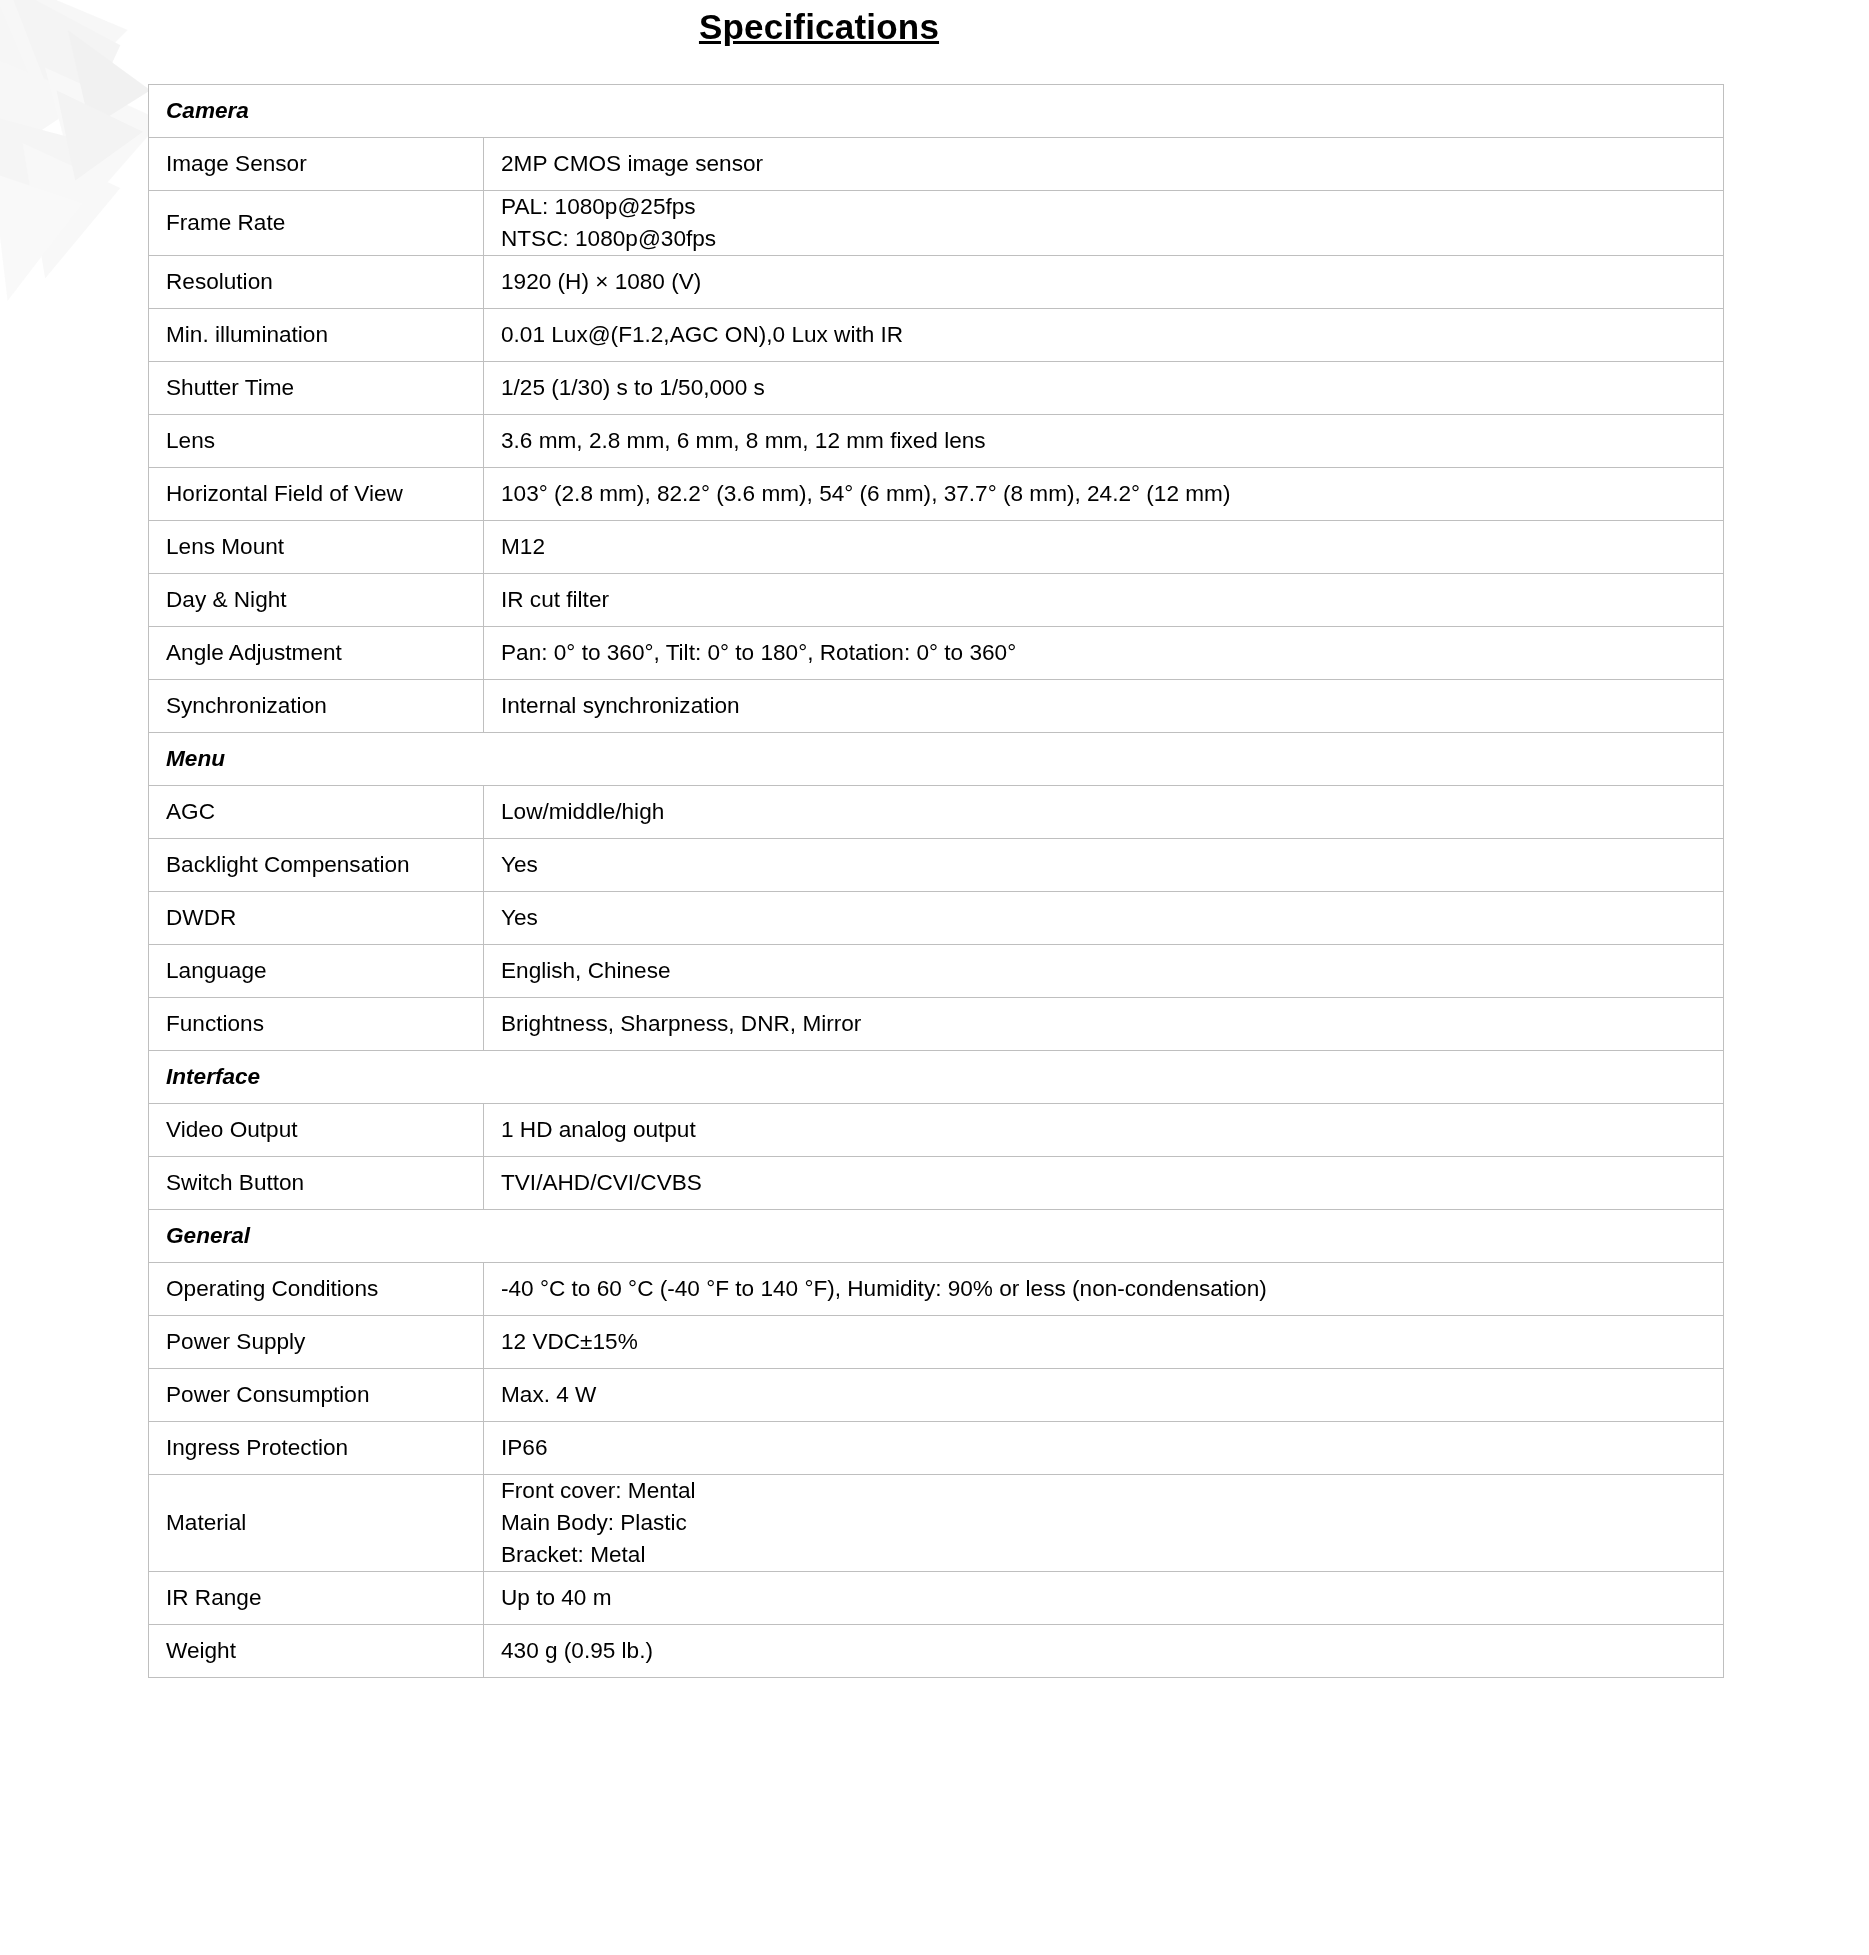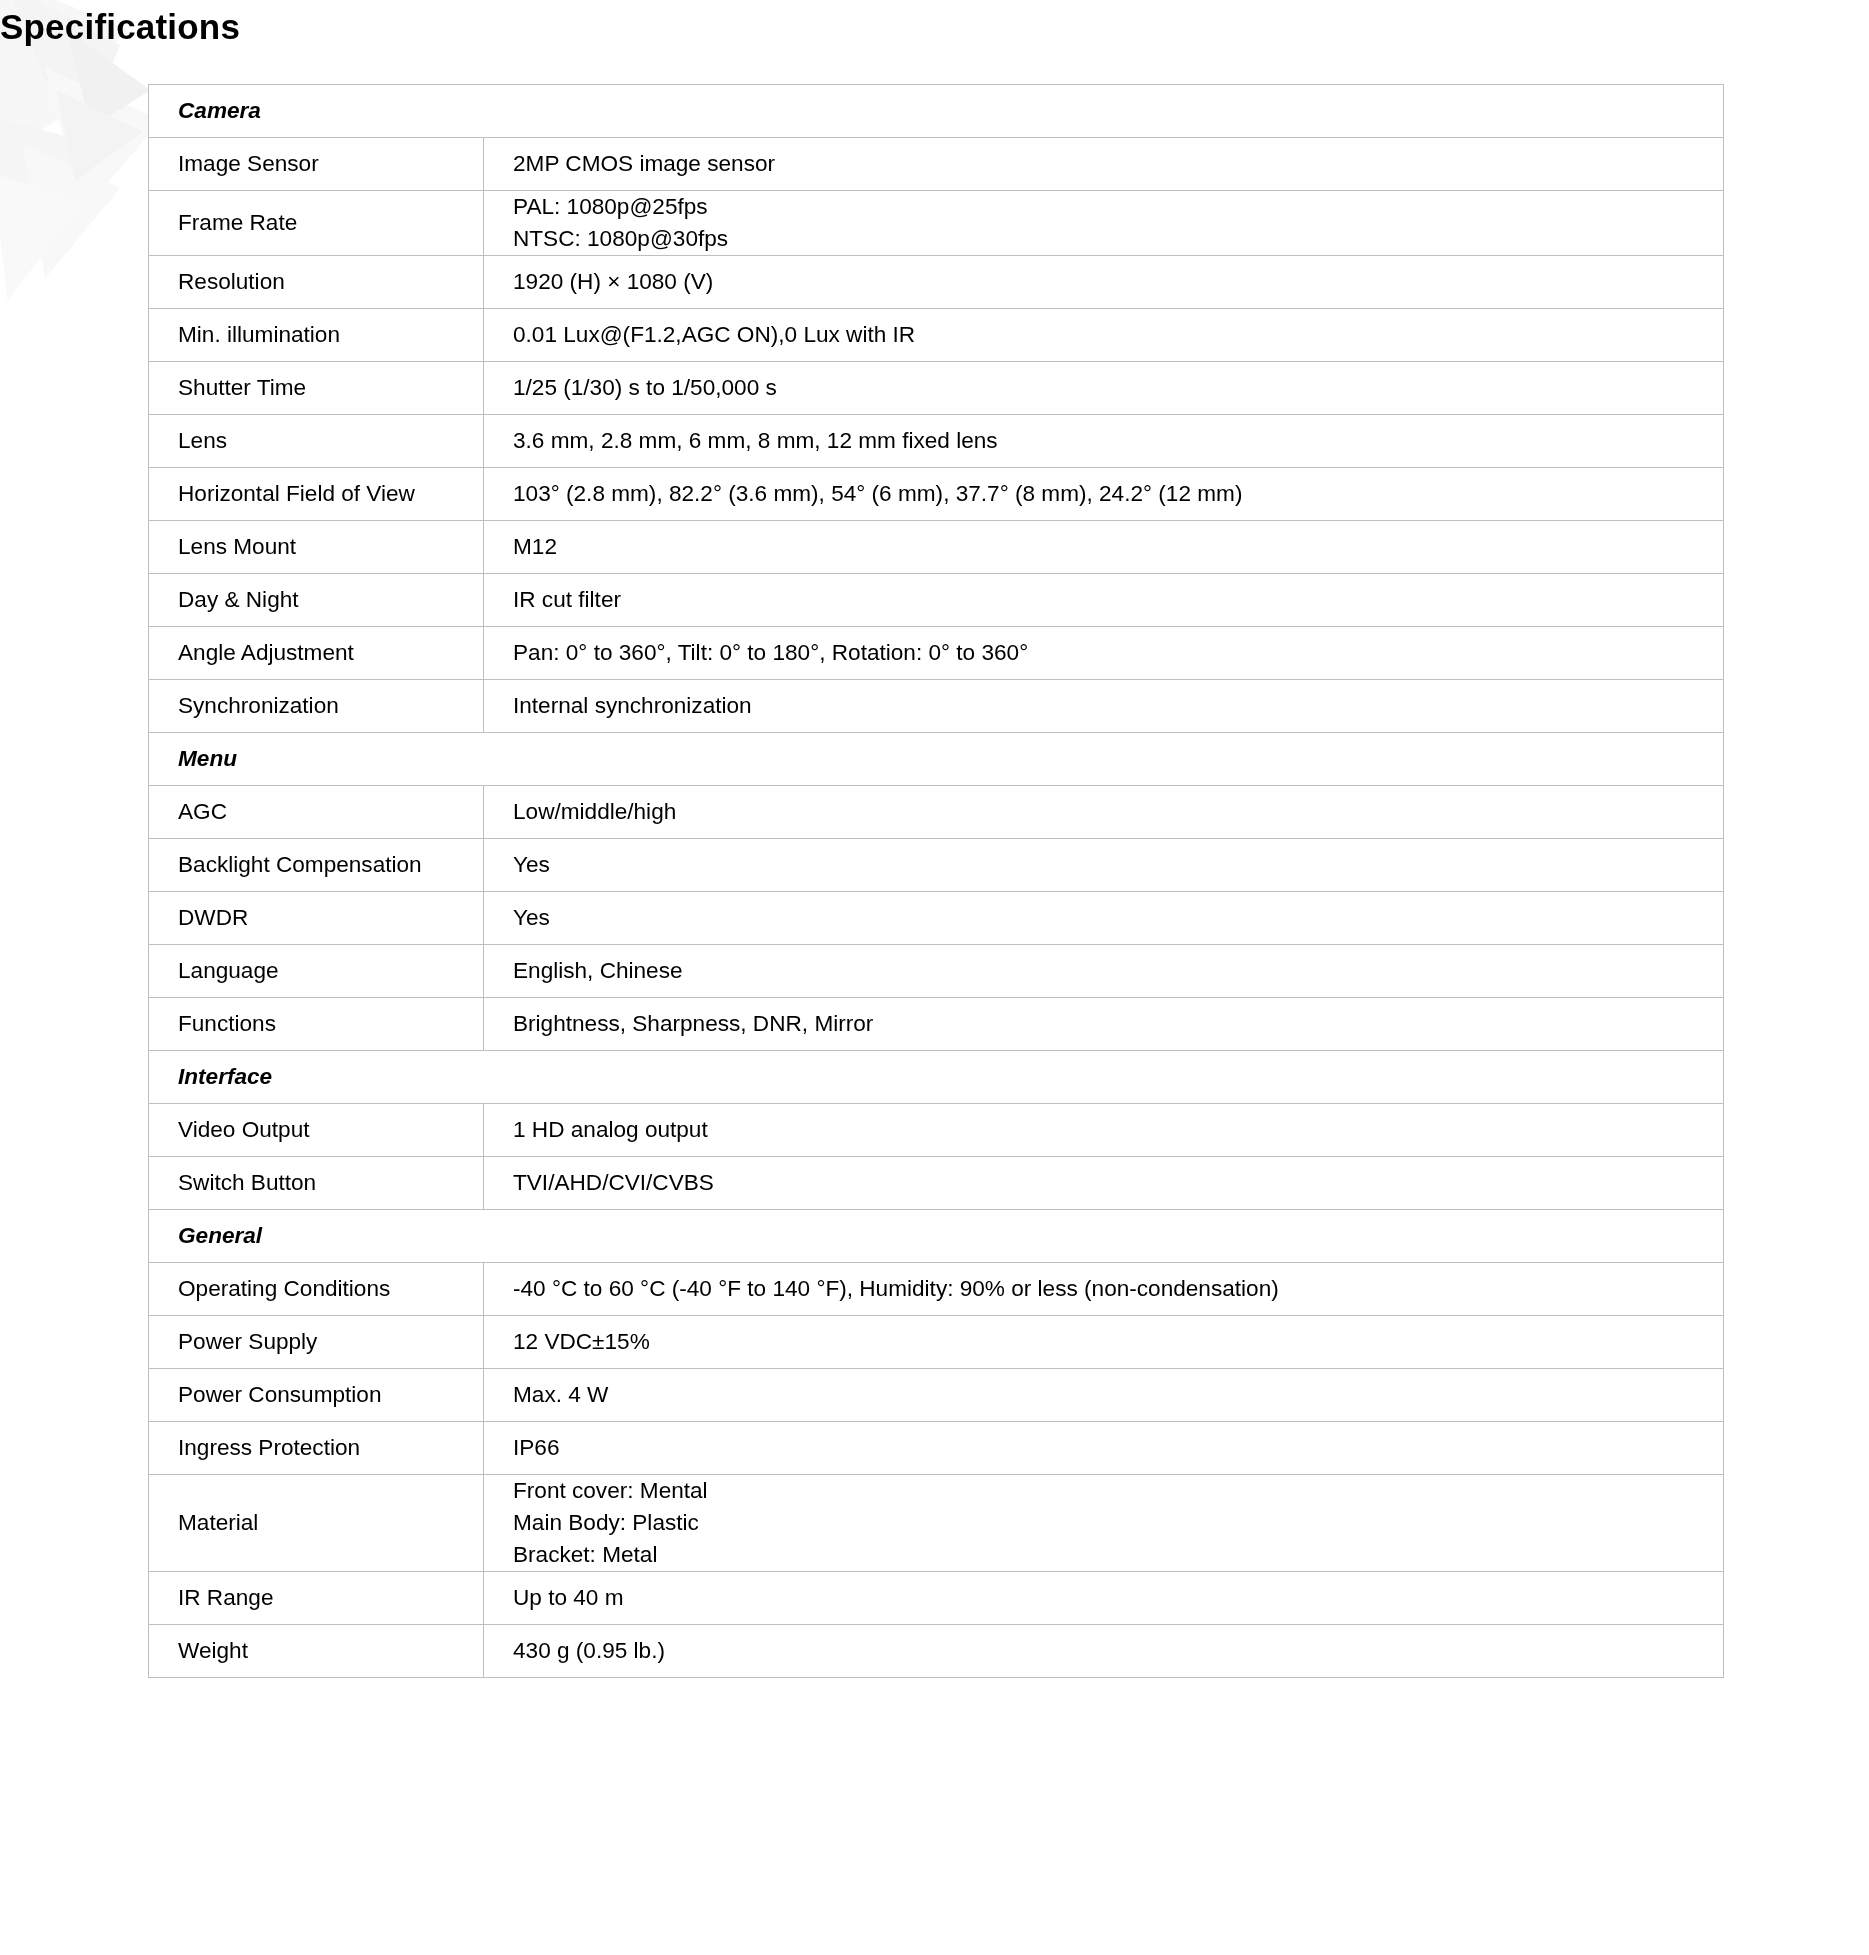--- a/index.html
+++ b/index.html
@@ -27,43 +27,45 @@
     pointer-events: none;
     z-index: 0;
   }
 
   
   #page-title {
     position: absolute;
     top: 9px;
     left: 0;
     width: 1638px;
+    text-align: center;
     font-size: 35px;
     font-weight: bold;
     letter-spacing: 0.2px;
     line-height: 1.0;
     z-index: 2;
+    text-decoration: underline;
   }
 
   
   #spec-table {
     position: absolute;
     left: 148px;
     top: 84px;
     width: 1576px;
     border-collapse: collapse;
     table-layout: fixed;
     z-index: 1;
   }
   #spec-table col.c-label { width: 335px; }
   #spec-table col.c-value { width: 1240px; }
 
   #spec-table td {
     border: 0.8px solid #bfbfbf;
-    padding: 0 29px;
+    padding: 0 17px;
     vertical-align: middle;
     font-size: 22.6px;
     line-height: 32px;
     color: #000;
     background: #ffffff;
     height: 53px;
     box-sizing: border-box;
   }
 
   

